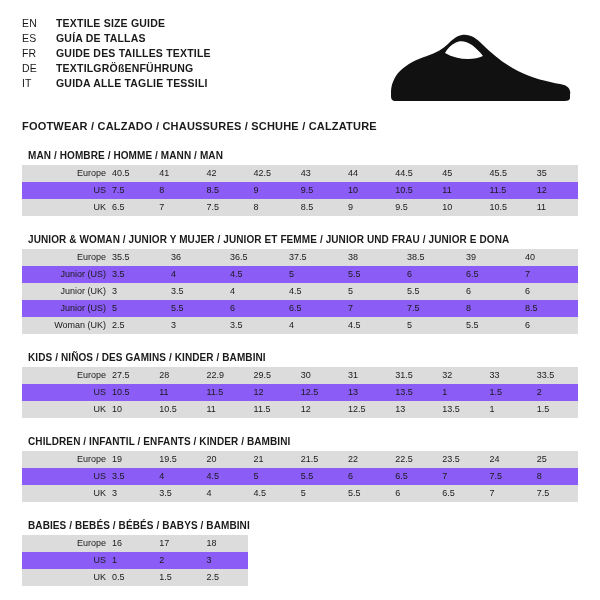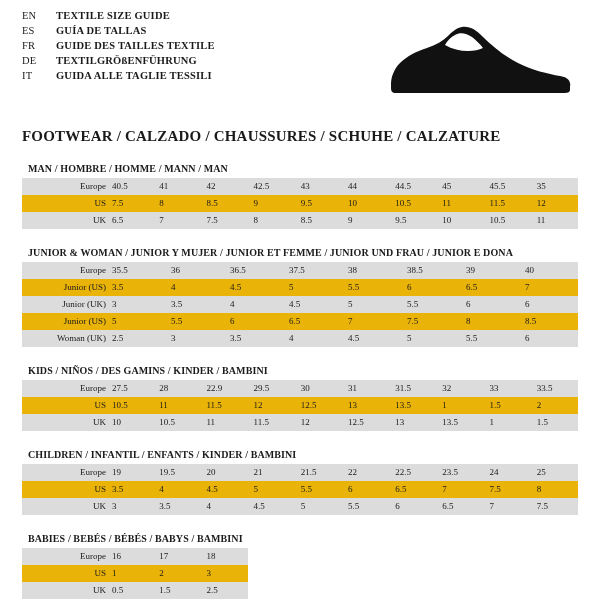--- a/index.html
+++ b/index.html
@@ -12,22 +12,21 @@
     height: 600px;
     font-family: "Liberation Sans", sans-serif;
     color: #1a1a1a;
     overflow: hidden;
   }
   .page {
     position: relative;
     width: 600px;
     height: 600px;
     box-sizing: border-box;
-    padding: 8px 22px 0 22px;
-    font-family: Liberation Serif, serif;
+    padding: 16px 22px 0 22px;
   }
 
   
   .header {
     display: flex;
     align-items: flex-start;
     justify-content: space-between;
   }
   .lang-table {
     border-collapse: collapse;
@@ -52,22 +51,22 @@
 
   .shoe-wrap {
     width: 190px;
     height: 78px;
     margin-right: 6px;
     margin-top: 14px;
   }
   .shoe-wrap svg { display: block; }
 
   .section-title {
-    margin-top: 28px;
-    font-size: 15px;
+    margin-top: 12px;
+    font-size: 11px;
     font-weight: bold;
     letter-spacing: 0.2px;
   }
 
   
   .block {
     margin-top: 18px;
   }
   .block-title {
     font-size: 10px;
@@ -83,21 +82,21 @@
   }
   table.size td {
     font-size: 9px;
     line-height: 11px;
     padding: 3px 0 3px 6px;
     text-align: left;
     color: #1a1a1a;
     white-space: nowrap;
   }
   table.size tr.shade td { background: #dcdcdc; }
-  table.size tr.plain td { background: #eab308; }
+  table.size tr.plain td { background: #8b5cf6; }
   table.size td.rowlabel { width: 78px; text-align: right; }
 
   
   table.size td.filler { background: #ffffff !important; }
 </style>
 </head>
 <body>
 
 <div class="page">
 

